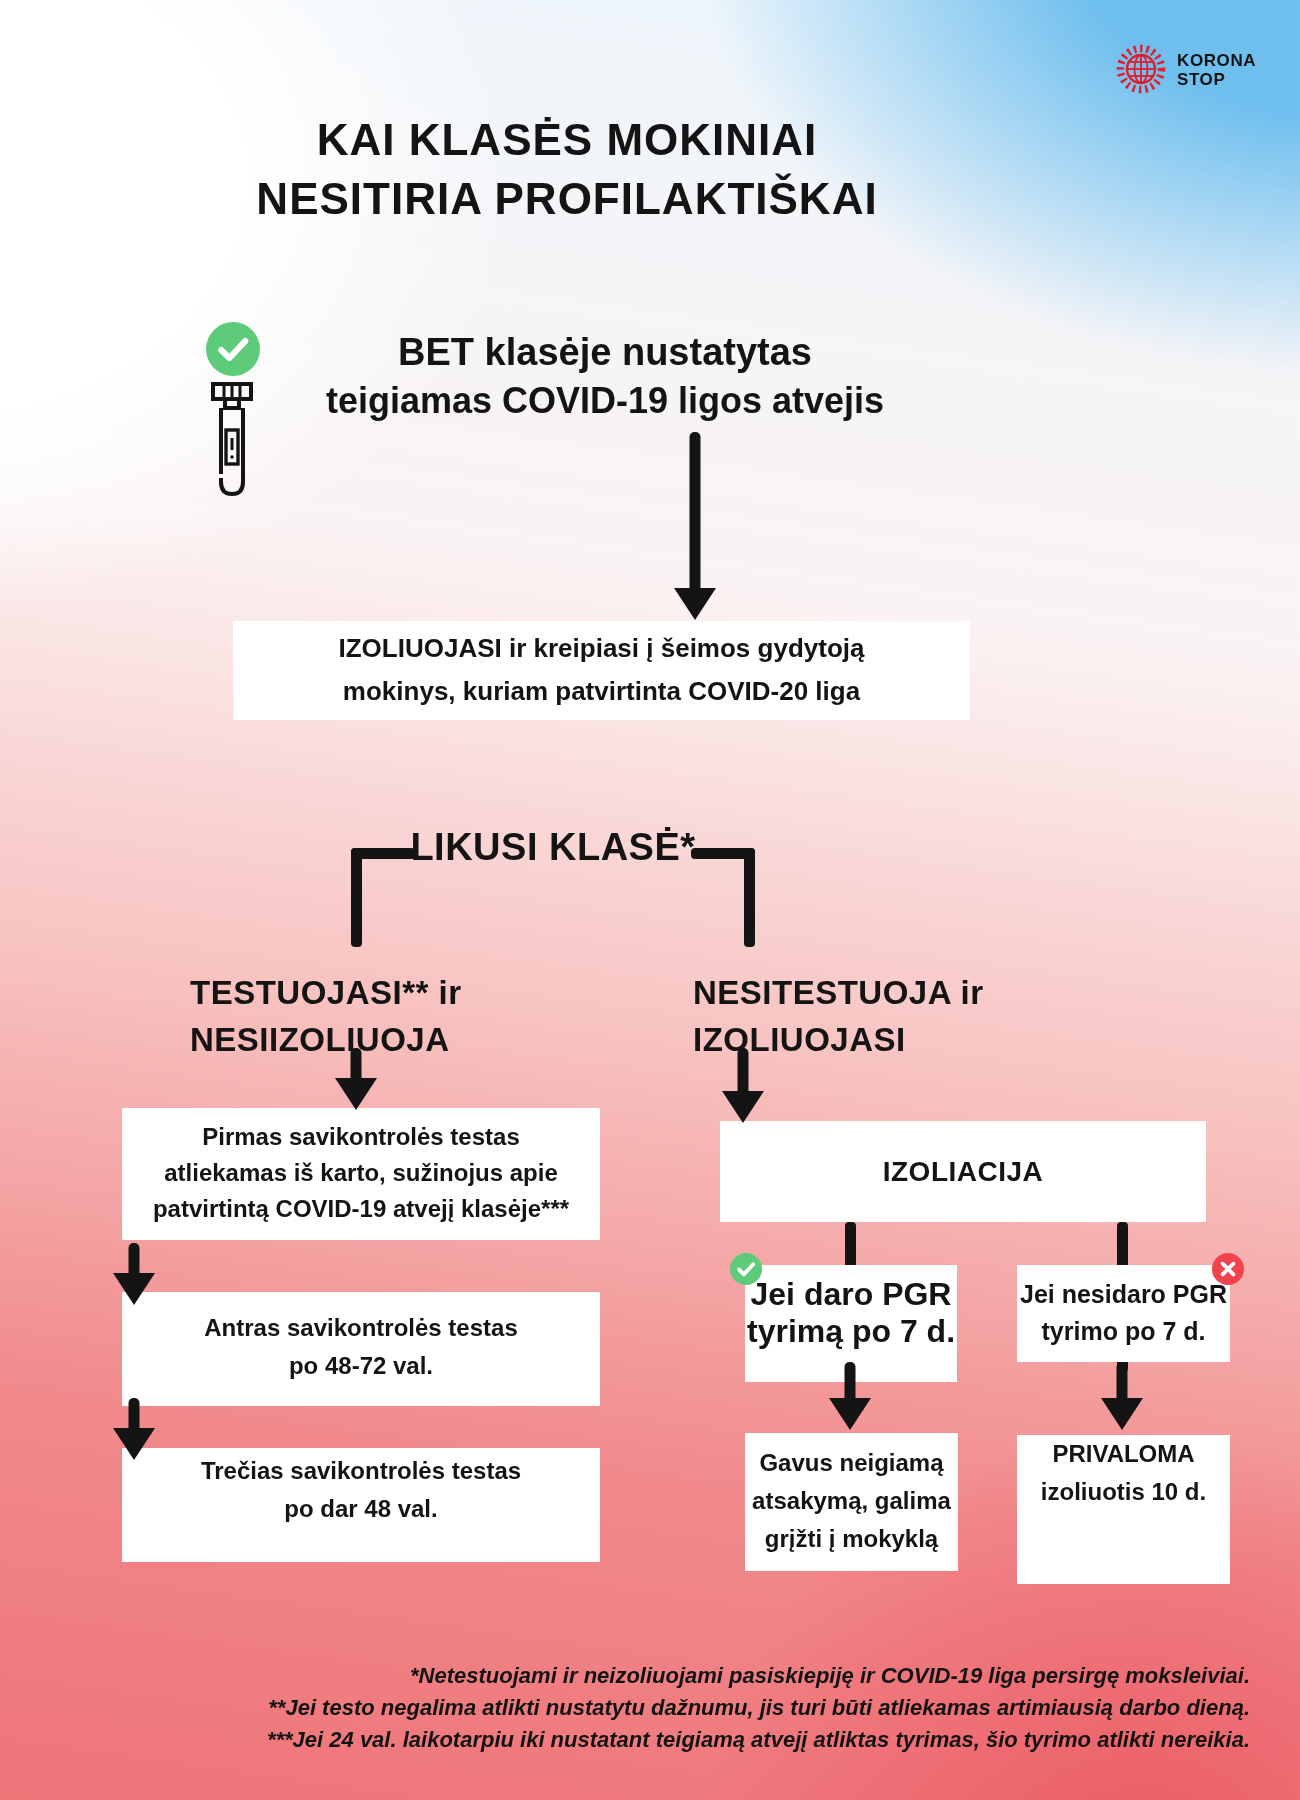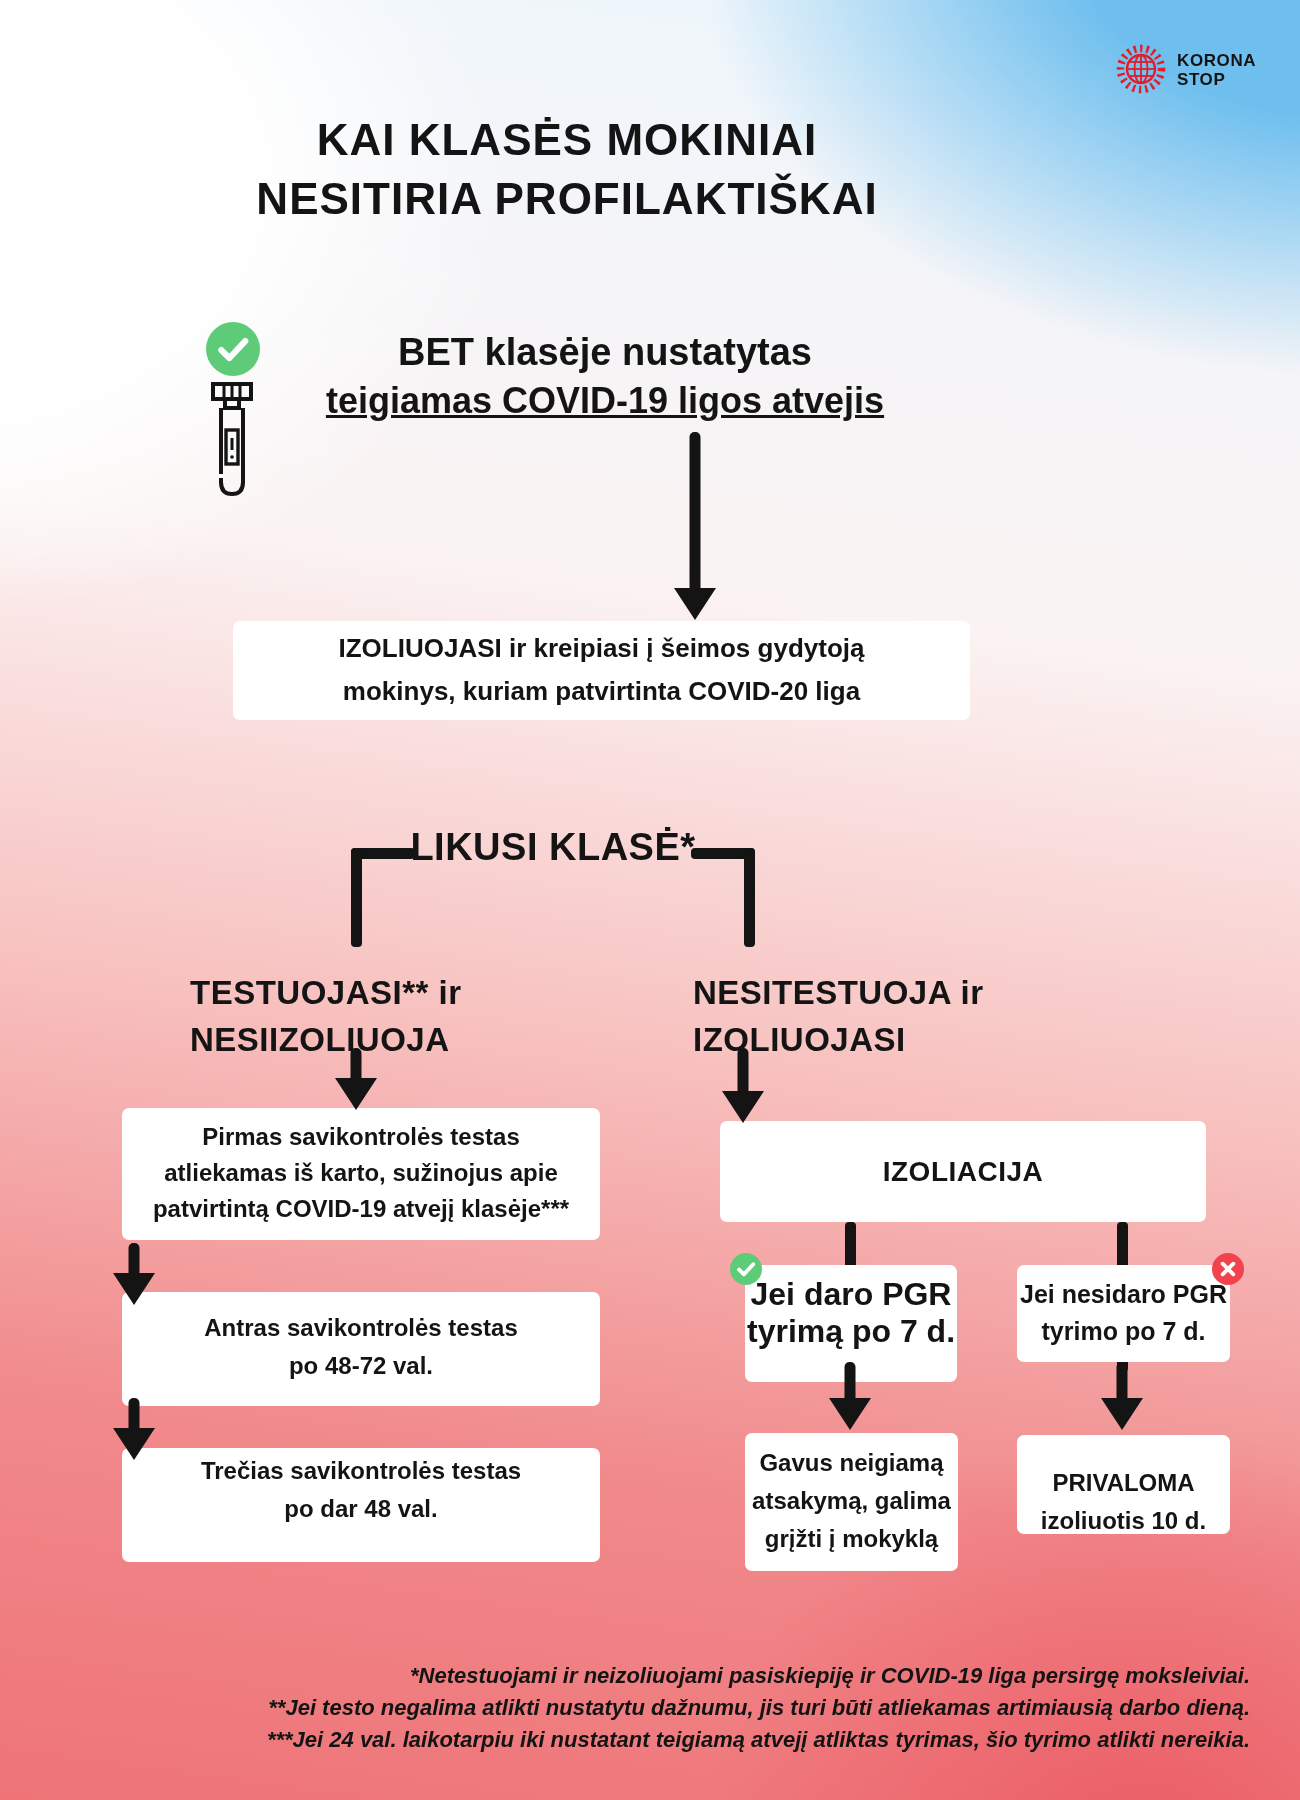--- a/index.html
+++ b/index.html
@@ -7,33 +7,33 @@
   #poster{
     position:relative;width:1300px;height:1800px;
     font-family:"Liberation Sans",sans-serif;color:#141414;
     background:
       radial-gradient(circle 620px at 88% 104%, rgba(234,85,95,.80) 0%, rgba(234,85,95,0) 72%),
       radial-gradient(ellipse 1000px 680px at 104% -4%, #6fbfee 28%, rgba(111,191,238,0) 66%),
       radial-gradient(ellipse 760px 560px at -6% 10%, #ffffff 42%, rgba(255,255,255,0) 78%),
       linear-gradient(188deg, #eff6fb 5%, #fbf3f3 34%, #f7c0be 58%, #f18a8c 79%, #ee7478 100%);
   }
   .abs{position:absolute;}
-  .whitebox{position:absolute;background:#ffffff;text-align:center;font-weight:bold;border-radius:7px;}
+  .whitebox{position:absolute;background:#ffffff;text-align:center;font-weight:bold;}
   
   .v-arrow{position:absolute;width:44px;}
   .v-arrow .shaft{position:absolute;left:50%;transform:translateX(-50%);top:0;width:11px;background:#141414;border-radius:5px 5px 0 0;}
   .v-arrow .head{position:absolute;left:50%;transform:translateX(-50%);bottom:0;width:0;height:0;
     border-left:21px solid transparent;border-right:21px solid transparent;border-top:32px solid #141414;}
   
   .bar{position:absolute;background:#141414;border-radius:4px;}
   
   .title{position:absolute;left:0;width:1134px;text-align:center;font-weight:bold;font-size:44px;line-height:59px;letter-spacing:1px;}
   .intro{position:absolute;left:0;width:1210px;text-align:center;font-weight:bold;}
   .intro .l1{font-size:38px;line-height:50px;}
-  .intro .l2{font-size:36px;line-height:48px;text-decoration:underline;}
+  .intro .l2{font-size:36px;line-height:48px;}
   .likusi{position:absolute;left:0;width:1106px;text-align:center;font-weight:bold;font-size:38px;letter-spacing:.5px;}
   .branch-h{position:absolute;font-weight:bold;font-size:33px;line-height:47px;letter-spacing:.5px;margin-top:23px;}
   .fnotes{position:absolute;right:50px;top:1660px;width:1050px;text-align:right;
     font-style:italic;font-weight:bold;font-size:22px;line-height:32px;}
   .badge{position:absolute;z-index:5;}
   .linebar{position:absolute;width:11px;background:#141414;z-index:1;border-radius:4px;}
   .whitebox{z-index:2;}
   .v-arrow{z-index:3;}
 </style>
 </head>
@@ -183,21 +183,21 @@
       <circle cx="15" cy="15" r="15" fill="#f2424d"></circle>
       <path d="M10 10 L20 20 M20 10 L10 20" stroke="#ffffff" stroke-width="3.6" stroke-linecap="round"></path>
     </svg>
   </div>
 
   <div class="whitebox" style="left:745px;top:1433px;width:213px;height:138px;font-size:24px;line-height:38px;padding-top:11px;box-sizing:border-box;">
     <div>Gavus neigiamą</div>
     <div>atsakymą, galima</div>
     <div>grįžti į mokyklą</div>
   </div>
-  <div class="whitebox" style="left:1017px;top:1435px;width:213px;height:99px;font-size:24px;line-height:38px;padding-top:29px;box-sizing:border-box;">
+  <div class="whitebox" style="left:1017px;top:1435px;width:213px;height:149px;font-size:24px;line-height:38px;box-sizing:border-box;">
     <div>PRIVALOMA</div>
     <div>izoliuotis 10 d.</div>
   </div>
 
   <div class="fnotes">
     <div>*Netestuojami ir neizoliuojami pasiskiepiję ir COVID-19 liga persirgę moksleiviai.</div>
     <div>**Jei testo negalima atlikti nustatytu dažnumu, jis turi būti atliekamas artimiausią darbo dieną.</div>
     <div>***Jei 24 val. laikotarpiu iki nustatant teigiamą atvejį atliktas tyrimas, šio tyrimo atlikti nereikia.</div>
   </div>
 

